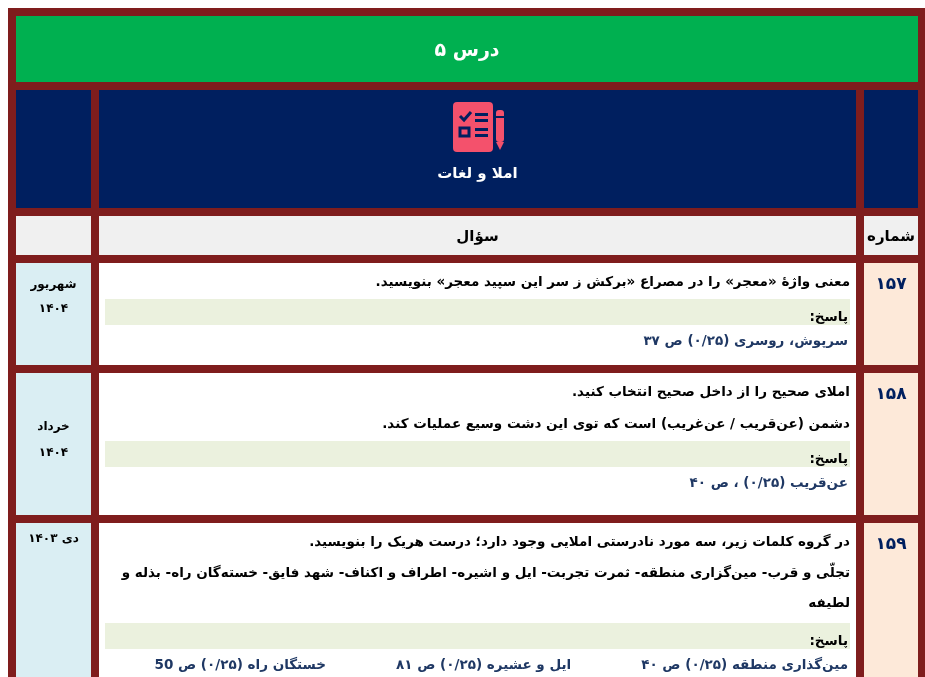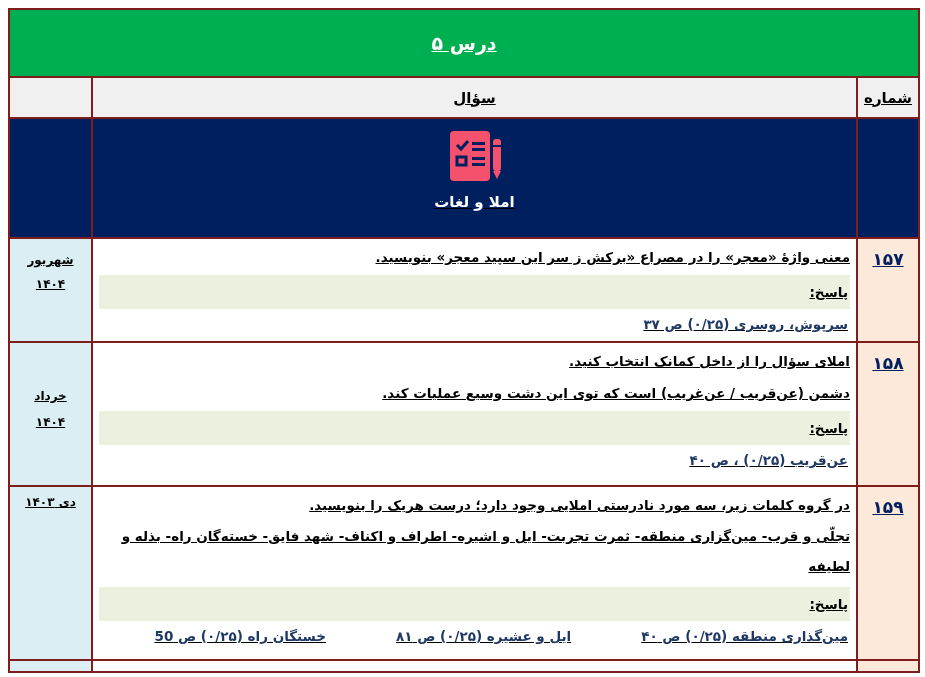--- a/index.html
+++ b/index.html
@@ -1,55 +1,50 @@
 <!DOCTYPE html>
 <html><head>
 <meta charset="utf-8">
 <style>
   html, body { margin: 0; padding: 0; background: #ffffff; }
   body { width: 925px; height: 677px; overflow: hidden; position: relative; font-family: "DejaVu Sans", sans-serif; }
   .sheet { position: absolute; left: 8px; top: 8px; width: 910px; }
   table.grid { border-collapse: collapse; width: 910px; table-layout: fixed; direction: ltr; }
-  table.grid td { border: 2px solid #7f1d1d; padding: 0; vertical-align: top; text-decoration: underline; }
+  table.grid td { border: 8px solid #7f1d1d; padding: 0; vertical-align: top; }
   .col-date { width: 83px; }
   .col-q { width: 765px; }
   .col-num { width: 62px; }
 
   .title-cell { background: #00b050; height: 66px; text-align: center; vertical-align: middle !important; color: #fff; font-weight: bold; font-size: 19px; }
   .hdr-cell { background: #f0f0f0; height: 39px; text-align: center; vertical-align: middle !important; font-weight: bold; font-size: 15px; color: #000; }
   .cat-cell { background: #001f5f; height: 118px; text-align: center; vertical-align: top; }
   .cat-icon { margin-top: 8px; display: inline-block; }
   .cat-label { color: #fff; font-weight: bold; font-size: 15px; margin-top: 4px; direction: rtl; }
 
   .date-cell { background: #daeef3; text-align: center; font-weight: bold; font-size: 12px; color: #000; direction: rtl; }
   .num-cell { background: #fde9d9; text-align: center; font-weight: bold; font-size: 17px; color: #001f5f; padding-top: 10px !important; }
   .q-cell { background: #fff; direction: rtl; text-align: right; }
   .q-line { font-weight: bold; font-size: 13.5px; color: #000; padding: 6px 6px 0 6px; line-height: 24px; }
-  .ans-label { background: #ebf1de; font-weight: bold; font-size: 13.5px; color: #000; margin: 6px 6px 0 6px; padding: 0 2px; height: 34px; line-height: 34px; }
+  .ans-label { background: #ebf1de; font-weight: bold; font-size: 13.5px; color: #000; margin: 6px 6px 0 6px; padding: 0 2px; height: 26px; line-height: 34px; }
   .ans-line { font-weight: bold; font-size: 13.5px; color: #1f3864; padding: 4px 8px 6px 8px; line-height: 22px; }
   .ans-multi { display: flex; flex-direction: row; justify-content: flex-start; gap: 70px; }
 </style>
 </head>
 <body>
 
 <div class="sheet">
 <table class="grid">
   <colgroup>
     <col class="col-date">
         <col class="col-q">
         <col class="col-num">
   </colgroup>
   <tbody>
         <tr>
     <td colspan="3" class="title-cell">درس ۵</td>
-  </tr>
-  <tr>
-    <td class="hdr-cell"></td>
-    <td class="hdr-cell">سؤال</td>
-    <td class="hdr-cell">شماره</td>
   </tr>
   <tr>
     <td class="cat-cell"></td>
     <td class="cat-cell">
       <span class="cat-icon">
         <svg width="58" height="58" viewBox="0 0 58 58">
           <rect x="4" y="4" width="40" height="50" rx="4" fill="#f4516c"></rect>
           <polyline points="11,18 15,22 22,14" fill="none" stroke="#001f5f" stroke-width="3"></polyline>
           <rect x="26" y="15" width="13" height="3" fill="#001f5f"></rect>
           <rect x="26" y="21" width="13" height="3" fill="#001f5f"></rect>
@@ -58,41 +53,46 @@
           <rect x="26" y="36" width="13" height="3" fill="#001f5f"></rect>
           <rect x="47" y="12" width="8" height="32" rx="3" fill="#f4516c"></rect>
           <rect x="47" y="18" width="8" height="2" fill="#001f5f"></rect>
           <polygon points="47,44 55,44 51,52" fill="#f4516c"></polygon>
         </svg>
       </span>
       <div class="cat-label">املا و لغات</div>
     </td>
     <td class="cat-cell"></td>
   </tr>
+  <tr>
+    <td class="hdr-cell"></td>
+    <td class="hdr-cell">سؤال</td>
+    <td class="hdr-cell">شماره</td>
+  </tr>
 
   <tr>
     <td class="date-cell" style="height:102px;">
       <div style="margin-top:14px;">شهریور</div>
       <div style="margin-top:10px;">۱۴۰۴</div>
     </td>
     <td class="q-cell">
       <div class="q-line">معنی واژۀ «معجر» را در مصراع «برکش ز سر این سپید معجر» بنویسید.</div>
       <div class="ans-label">پاسخ:</div>
       <div class="ans-line">سرپوش، روسری (۰/۲۵) ص ۳۷</div>
     </td>
     <td class="num-cell">۱۵۷</td>
   </tr>
 
   <tr>
     <td class="date-cell" style="height:142px;margin-top:6px;">
       <div style="margin-top:46px;">خرداد</div>
       <div style="margin-top:12px;">۱۴۰۴</div>
     </td>
     <td class="q-cell">
-      <div class="q-line">املای سؤال را از داخل کمانک انتخاب کنید.</div>
+      <div class="q-line">املای صحیح را از داخل صحیح انتخاب کنید.</div>
       <div class="q-line" style="padding-top:8px;">دشمن (عن‌قریب / عن‌غریب) است که توی این دشت وسیع عملیات کند.</div>
       <div class="ans-label">پاسخ:</div>
       <div class="ans-line">عن‌قریب (۰/۲۵) ، ص ۴۰</div>
     </td>
     <td class="num-cell">۱۵۸</td>
   </tr>
 
   <tr>
     <td class="date-cell" style="height:172px;">
       <div style="margin-top:8px;">دی ۱۴۰۳</div>

